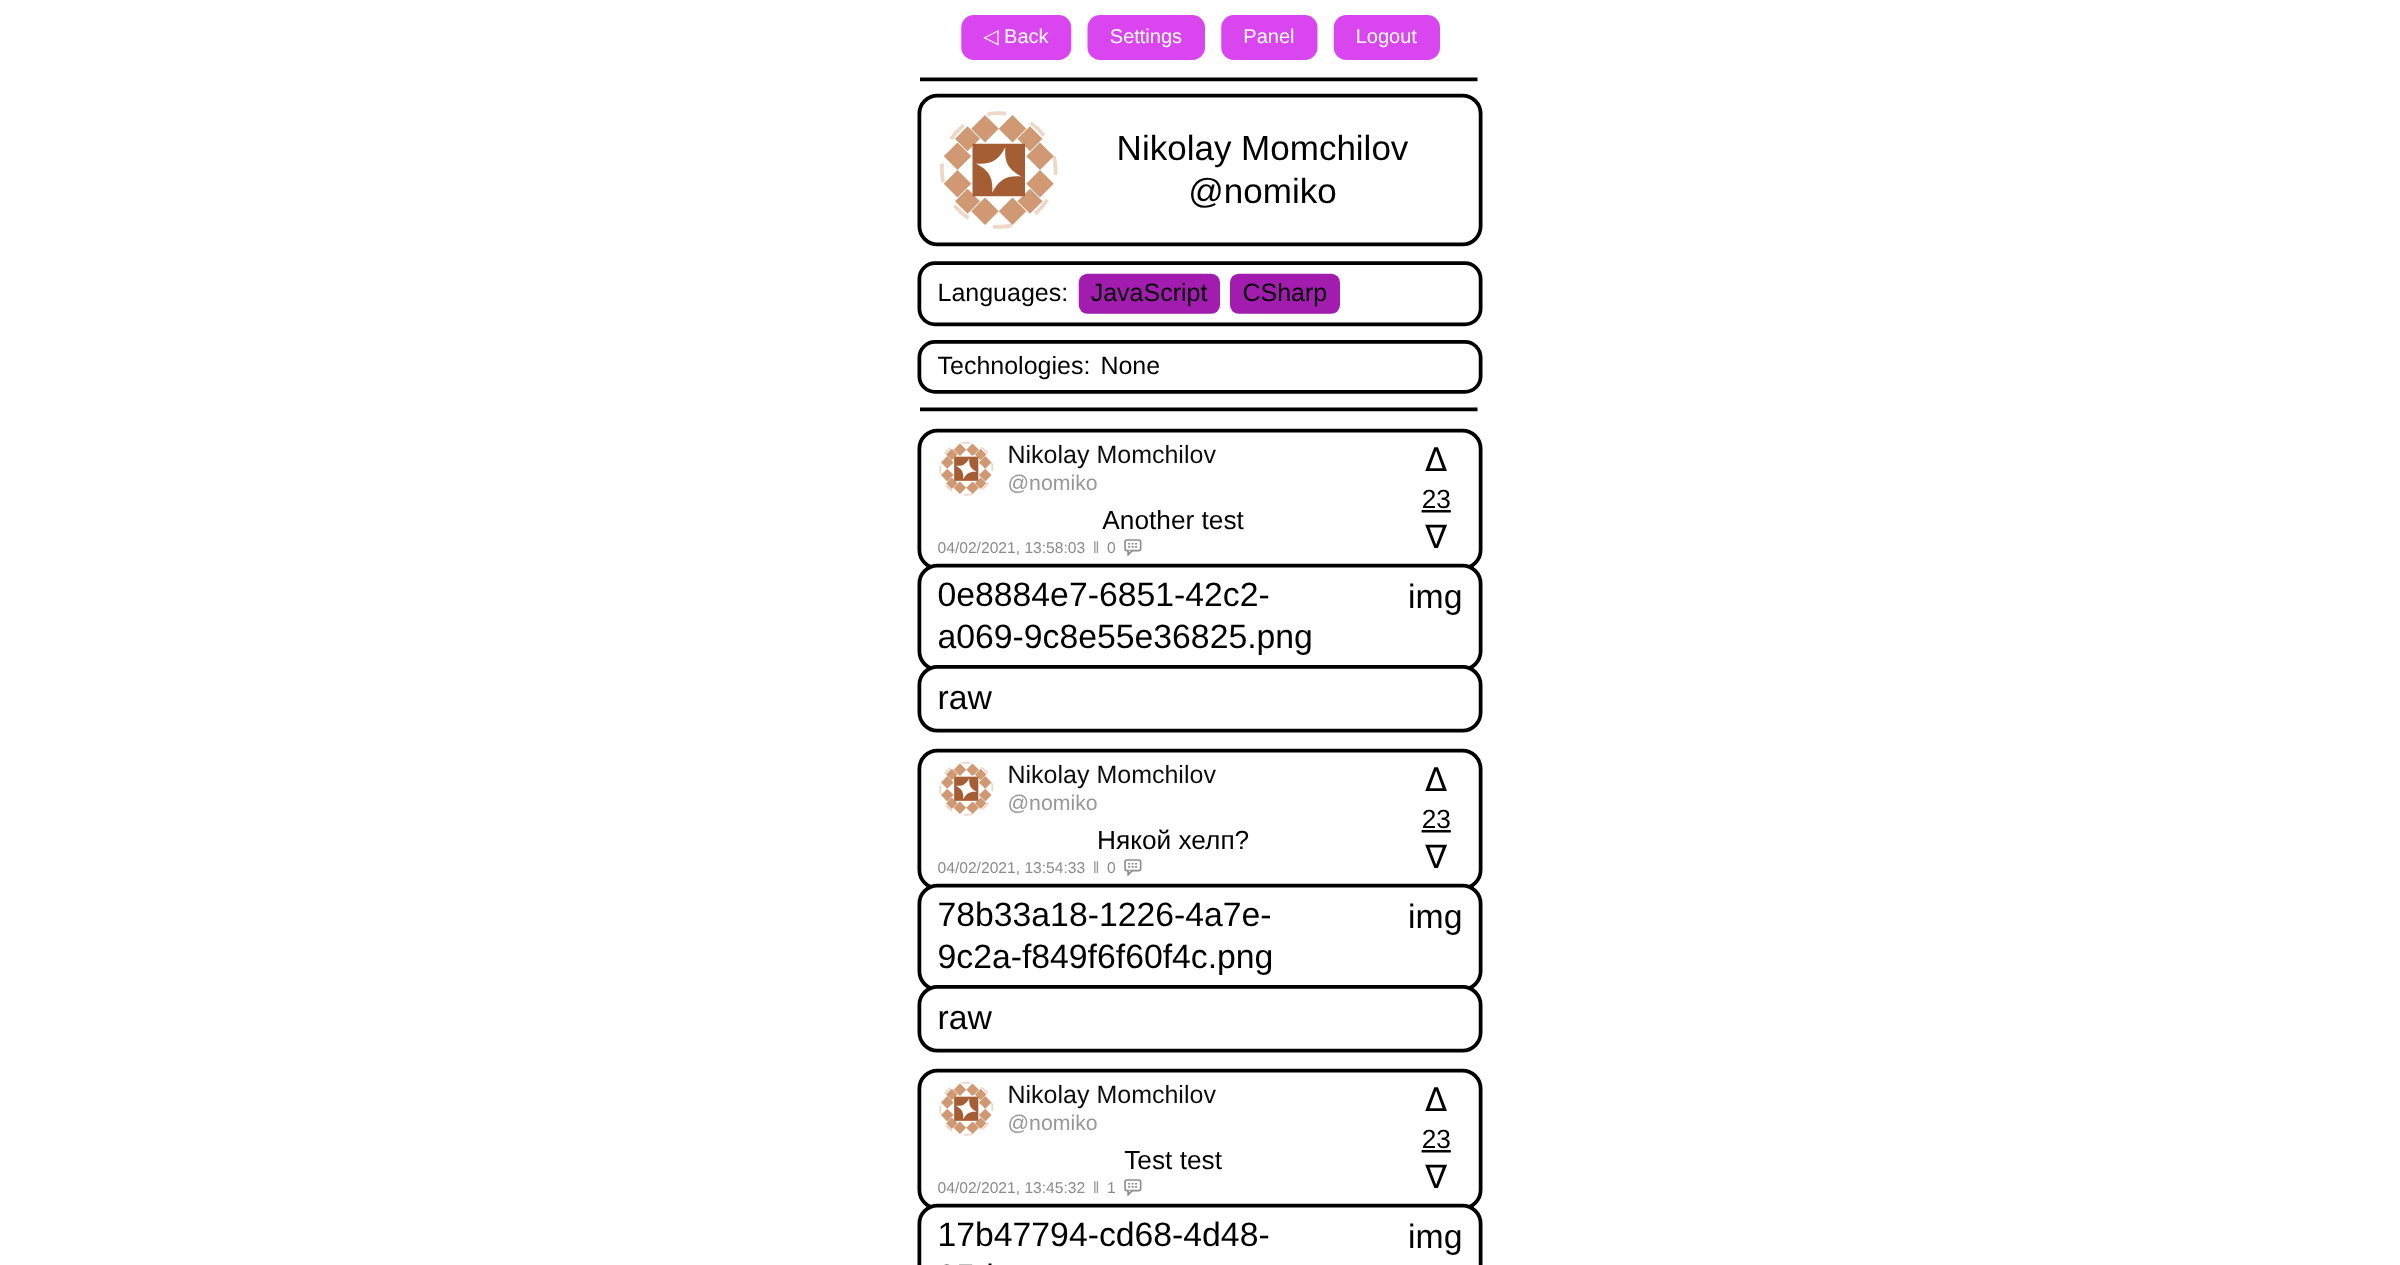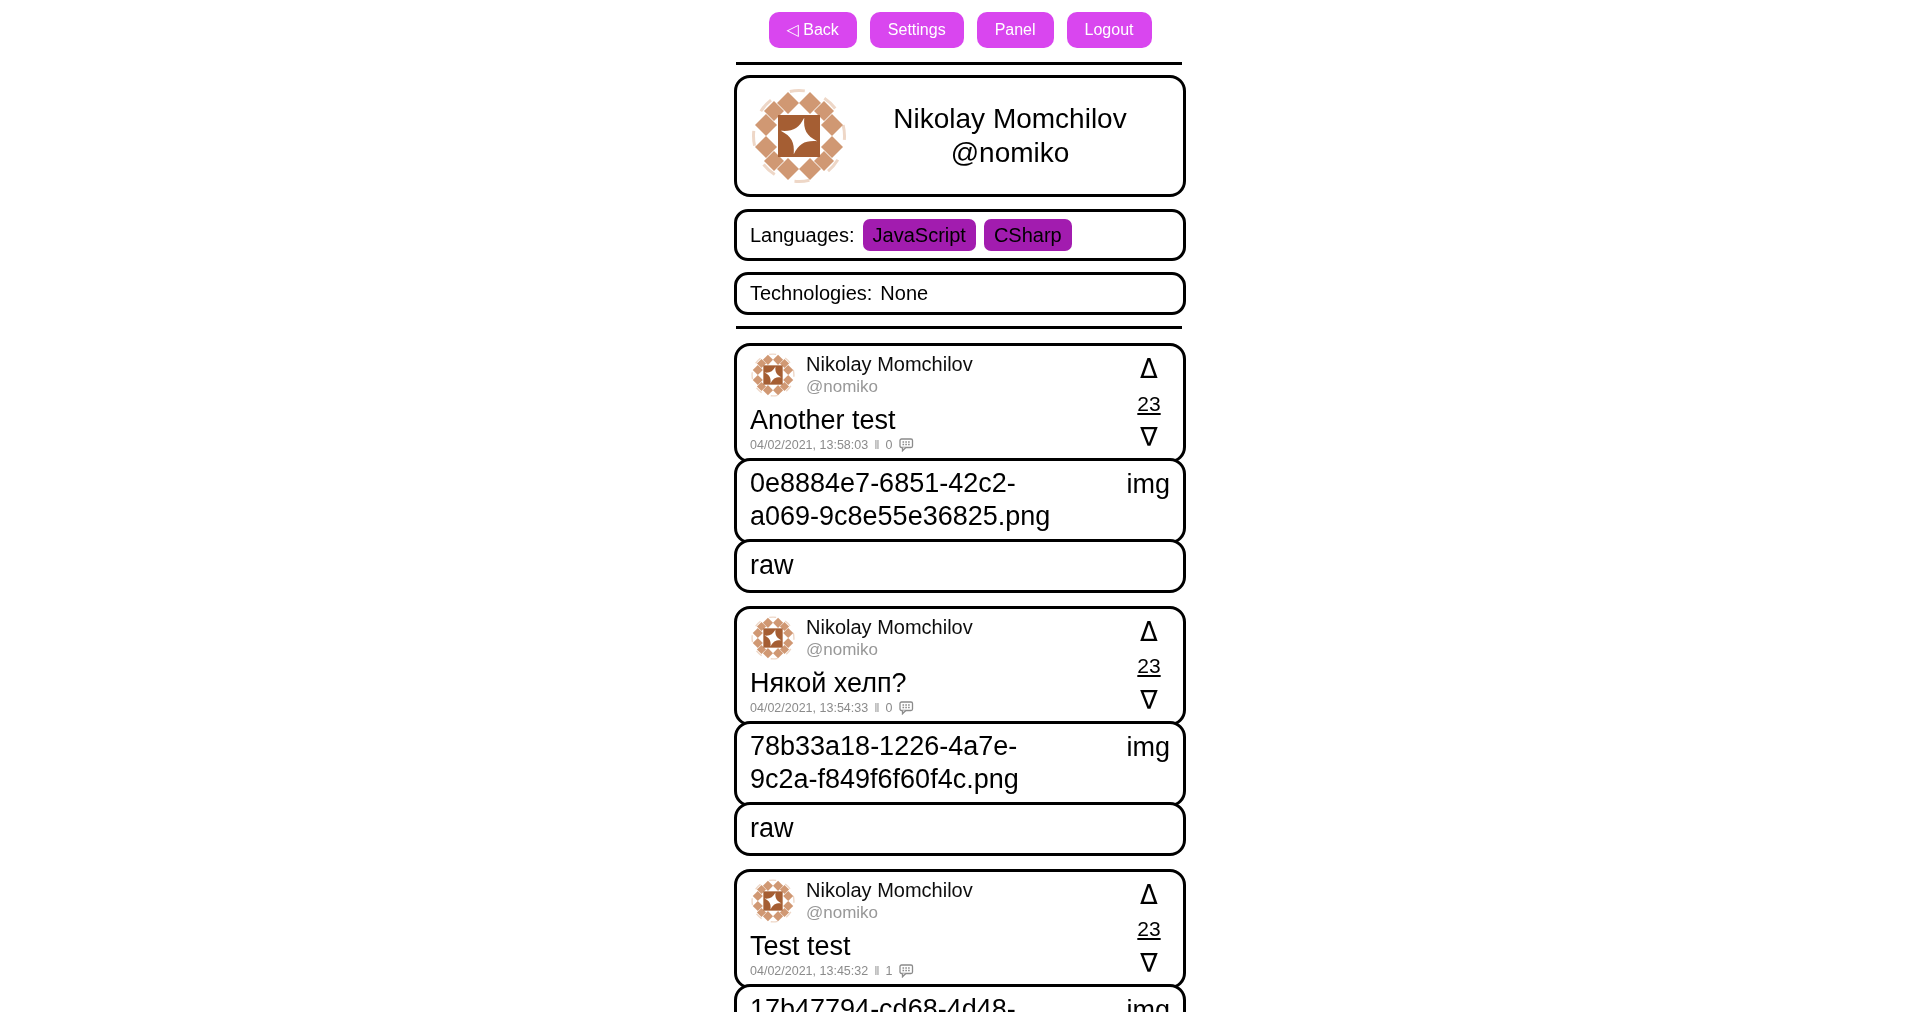--- a/index.html
+++ b/index.html
@@ -30,21 +30,21 @@
 
   
   .post-group { margin-bottom: 13px; }
   .post-card { border: 3px solid #000; border-radius: 16px; background: #fff;
     display: flex; padding: 6px 12px 8px 13px; }
   .post-main { flex: 1; min-width: 0; }
   .post-header { display: flex; align-items: center; gap: 10px; }
   .avatar-small { width: 46px; height: 46px; flex: 0 0 auto; }
   .post-author-name { font-size: 20px; line-height: 1.18; color: #0d0d0d; }
   .post-author-handle { font-size: 17px; line-height: 1.15; color: #989898; }
-  .post-title { font-size: 27px; margin-top: 7px; }
+  .post-title { font-size: 21px; margin-top: 7px; text-align: center; }
   .post-meta { font-size: 12.5px; color: #8b8b8b; margin-top: 1px;
     display: flex; align-items: flex-end; gap: 6px; }
   .meta-sep { font-size: 13px; color: #9a9a9a; }
   .vote-col { width: 44px; flex: 0 0 auto; display: flex; flex-direction: column;
     align-items: center; justify-content: space-between; padding: 4px 0 2px 0; }
   .vote-arrow { font-size: 26px; line-height: 1; background: none; border: none;
     cursor: pointer; color: #000; font-family: "DejaVu Sans", sans-serif; padding: 0; }
   .vote-count { font-size: 21px; line-height: 1; text-decoration: underline; }
 
   .attachment { border: 3px solid #000; border-radius: 16px; background: #fff;

